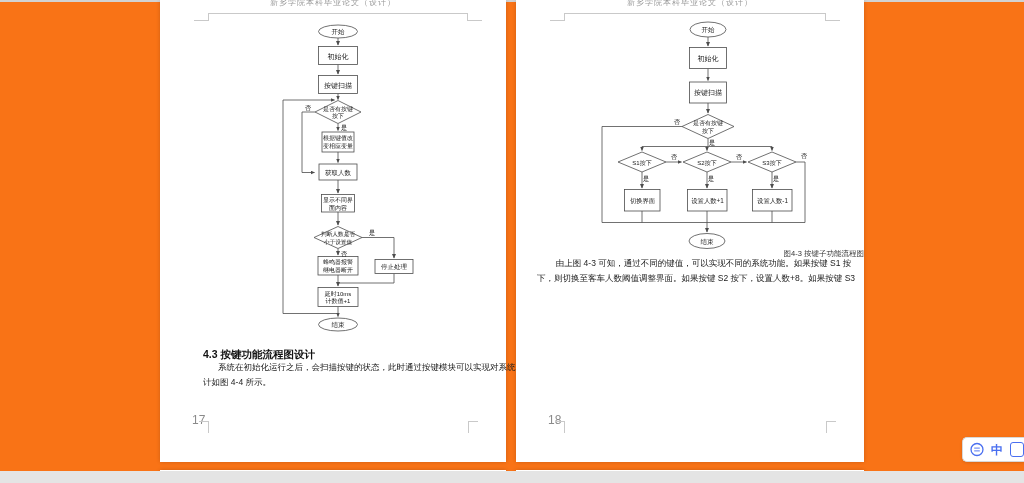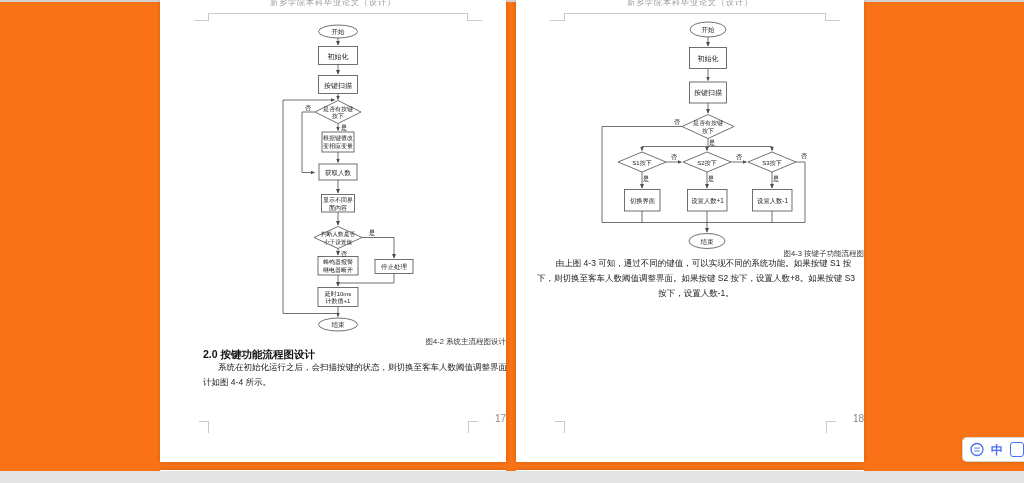--- a/index.html
+++ b/index.html
@@ -25,22 +25,22 @@
   .fig-caption{position:absolute;left:0;right:0;text-align:right;
                font-size:7.5px;color:#333;}
   .cap-left{top:337px;}
   .cap-right{top:249px;left:12px;}
   .sec-heading{position:absolute;left:43px;top:348px;font-size:10.5px;
                font-weight:bold;color:#111;}
   .para{position:absolute;font-size:8.5px;color:#222;line-height:15px;white-space:nowrap;}
   .para-left{left:43px;top:360px;}
   .para-right{left:21px;top:256px;text-align:center;}
   .indent{padding-left:15px;}
-  .page-num{position:absolute;left:0;right:0;top:413px;text-align:right;
-            font-size:10px;color:#8a8a8a;padding-left:32px;}
+  .page-num{position:absolute;left:0;right:0;top:413px;text-align:left;
+            font-size:12px;color:#8a8a8a;padding-left:32px;}
   .flow-svg{position:absolute;left:0;top:0;}
   .flow-svg text{fill:#1a1a1a;font-family:"Liberation Sans",sans-serif;}
   .translator{position:absolute;top:437px;right:0;width:62px;height:25px;z-index:3;
               background:#fff;border:1px solid #d8d8d8;border-right:none;
               border-radius:5px 0 0 5px;box-shadow:0 1px 3px rgba(0,0,0,.12);
               display:flex;align-items:center;gap:7px;padding-left:7px;box-sizing:border-box;
               overflow:hidden;}
   .lang-zh{color:#4a6ff0;font-size:12px;font-weight:bold;line-height:1;}
   .partial-ic{width:12px;height:13px;border:1.5px solid #4a6ff0;border-radius:3px;flex:none;}
 </style>
@@ -111,24 +111,23 @@
         <text x="184" y="255.5">否</text>
         <text x="178" y="264" font-size="6">蜂鸣器报警</text>
         <text x="178" y="271.5" font-size="6">继电器断开</text>
         <text x="234" y="269" font-size="6.5">停止处理</text>
         <text x="178" y="295.5" font-size="6">延时10ms</text>
         <text x="178" y="303" font-size="6">计数值+1</text>
         <text x="178" y="327">结束</text>
       </g>
     </svg>
 
-    <div class="fig-caption cap-left">图4-2 系统主流程图设计</div>
-    <div class="sec-heading">2.0 按键功能流程图设计</div>
+    <div class="sec-heading">4.3 按键功能流程图设计</div>
     <div class="para para-left">
-      <div class="indent">系统在初始化运行之后，会扫描按键的状态，则切换至客车人数阈值调整界面</div>
+      <div class="indent">系统在初始化运行之后，会扫描按键的状态，此时通过按键模块可以实现对系统</div>
       <div>计如图 4-4 所示。</div>
     </div>
     <div class="page-num">17</div>
     <div class="crop-bl"></div>
     <div class="crop-br"></div>
   </div>
 
   <div class="page page-main page-right">
     <div class="page-header">新乡学院本科毕业论文（设计）</div>
     <div class="hdr-rule"></div>
@@ -197,21 +196,20 @@
         <text x="191.5" y="203" font-size="6.3">设置人数+1</text>
         <text x="256.5" y="203" font-size="6.3">设置人数-1</text>
         <text x="191" y="243.5">结束</text>
       </g>
     </svg>
 
     <div class="fig-caption cap-right">图4-3 按键子功能流程图</div>
     <div class="para para-right">
       <div class="indent">由上图 4-3 可知，通过不同的键值，可以实现不同的系统功能。如果按键 S1 按</div>
       <div>下，则切换至客车人数阈值调整界面。如果按键 S2 按下，设置人数+8。如果按键 S3</div>
-      <div>按下，设置人数-1。</div>
     </div>
     <div class="page-num">18</div>
     <div class="crop-bl"></div>
     <div class="crop-br"></div>
   </div>
 
   <div class="page page-next page-left"></div>
   <div class="page page-next page-right"></div>
 
   <div class="translator">

